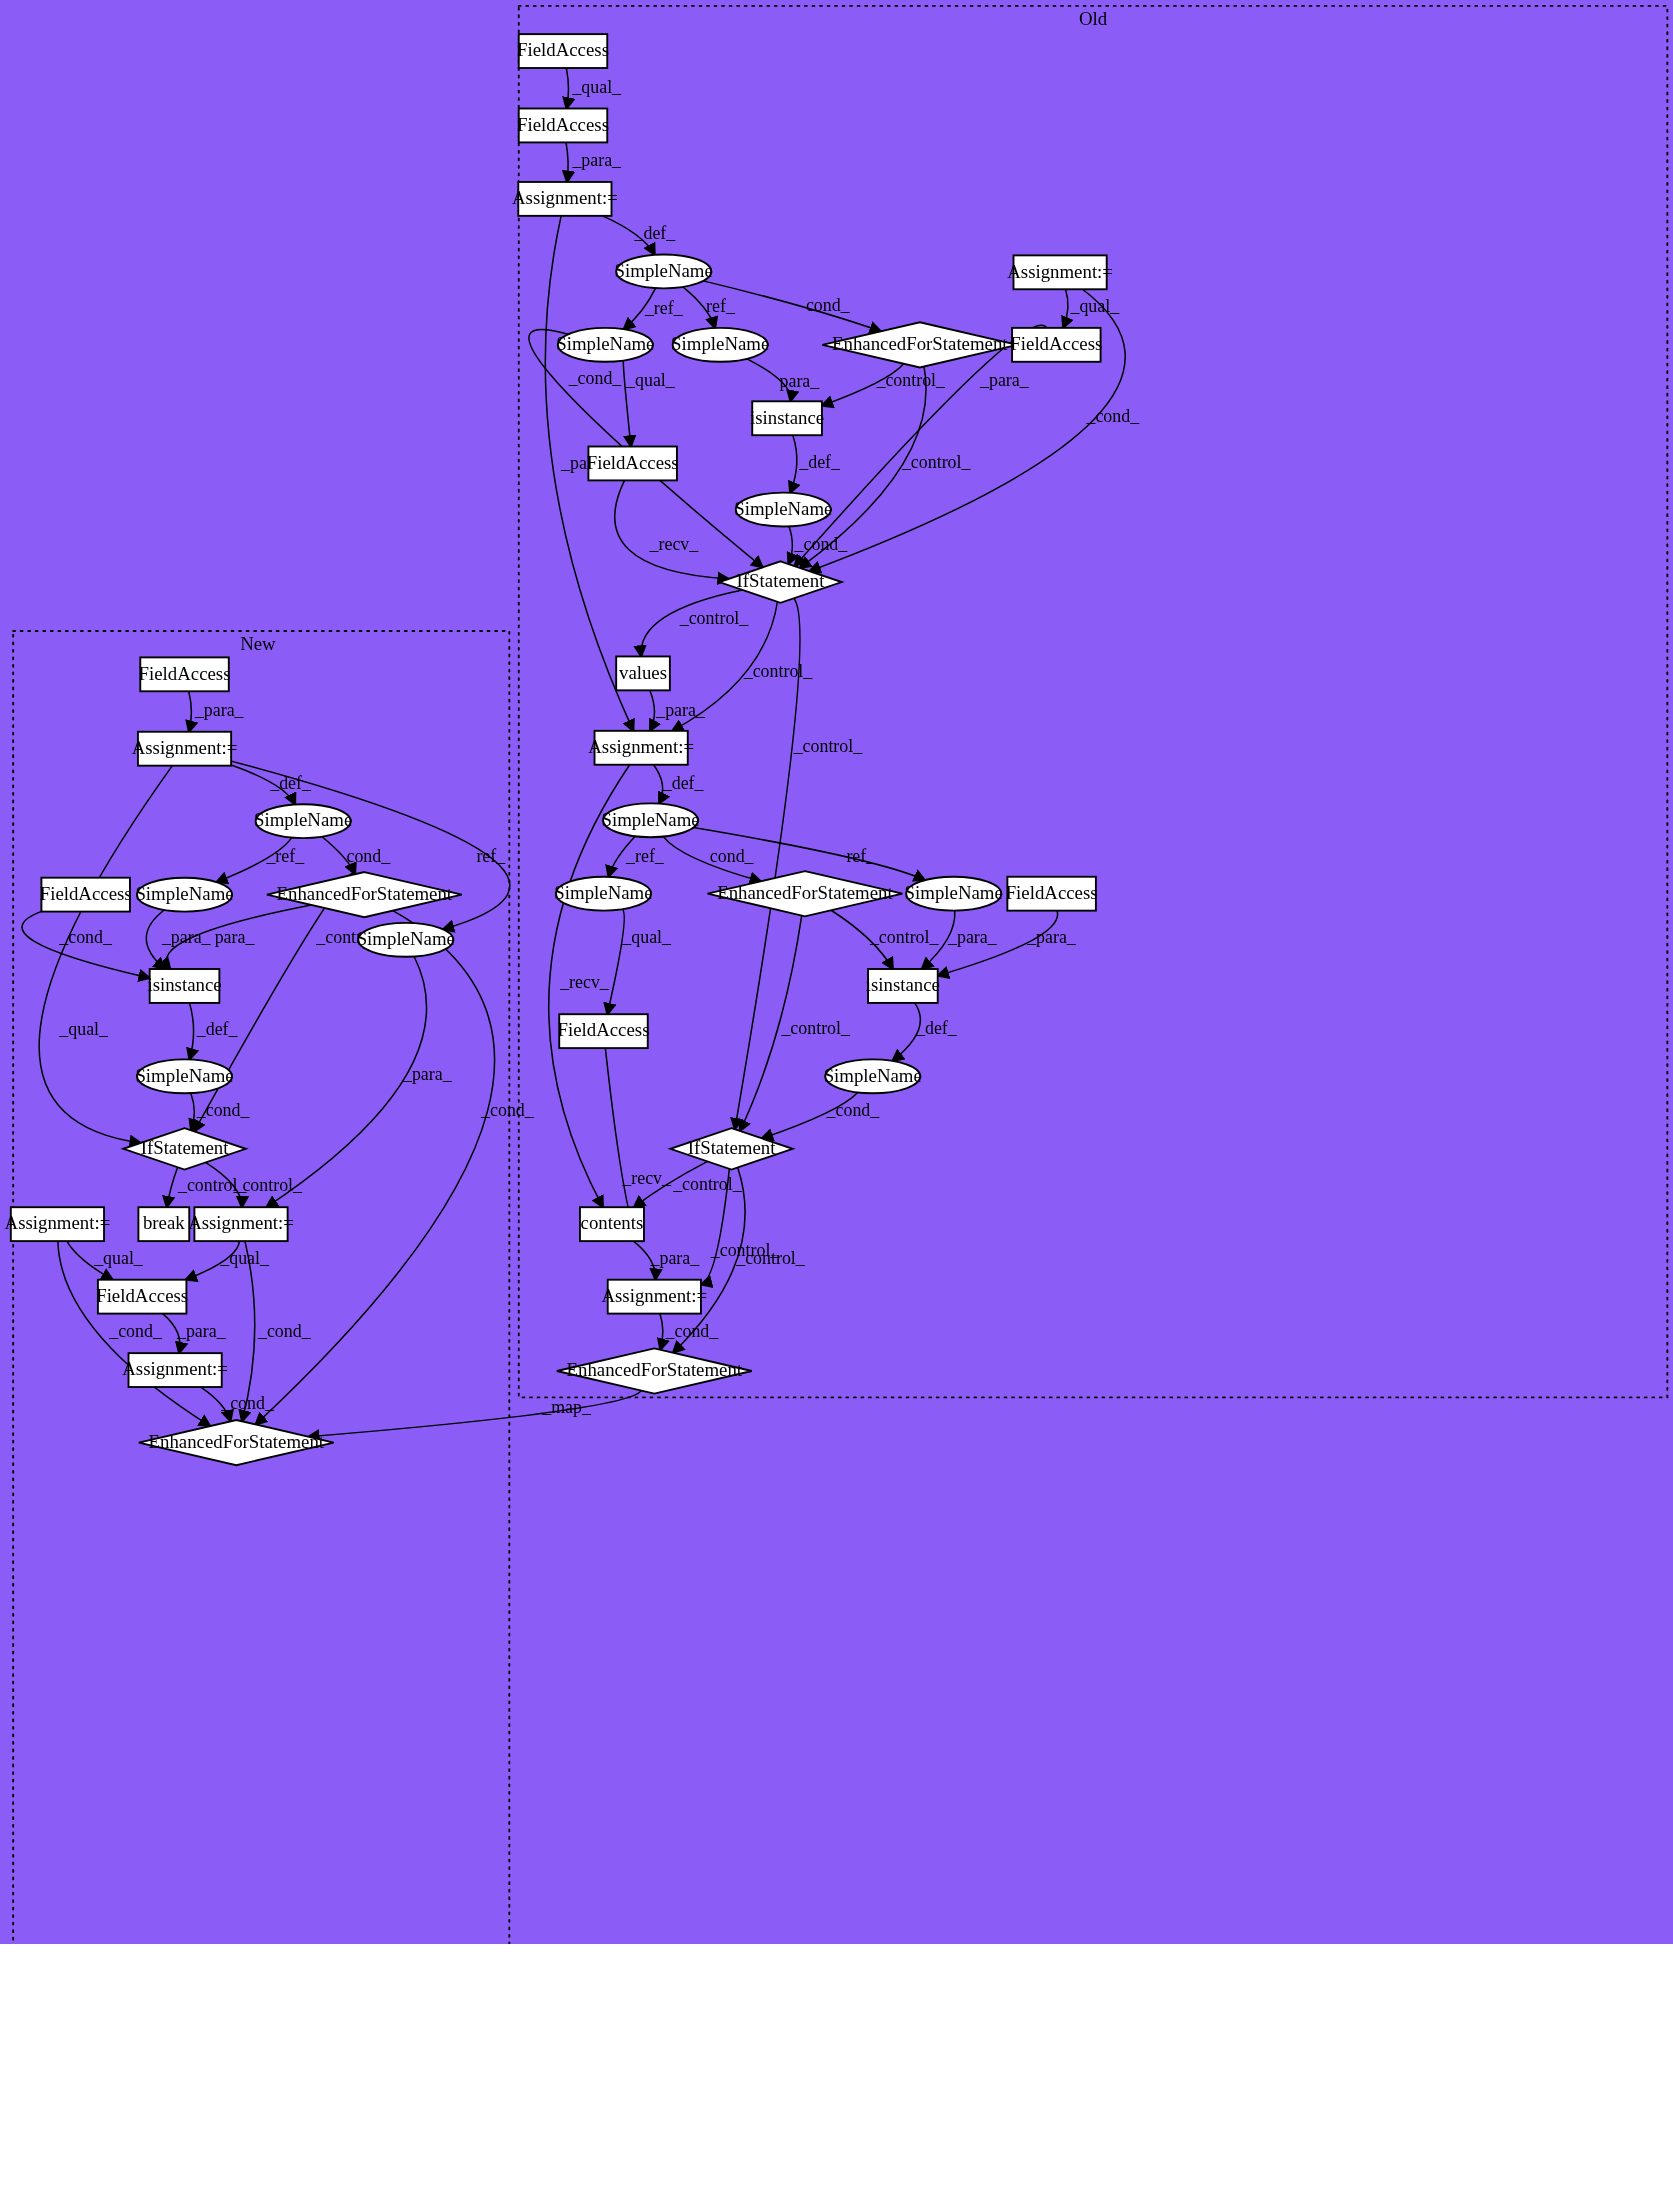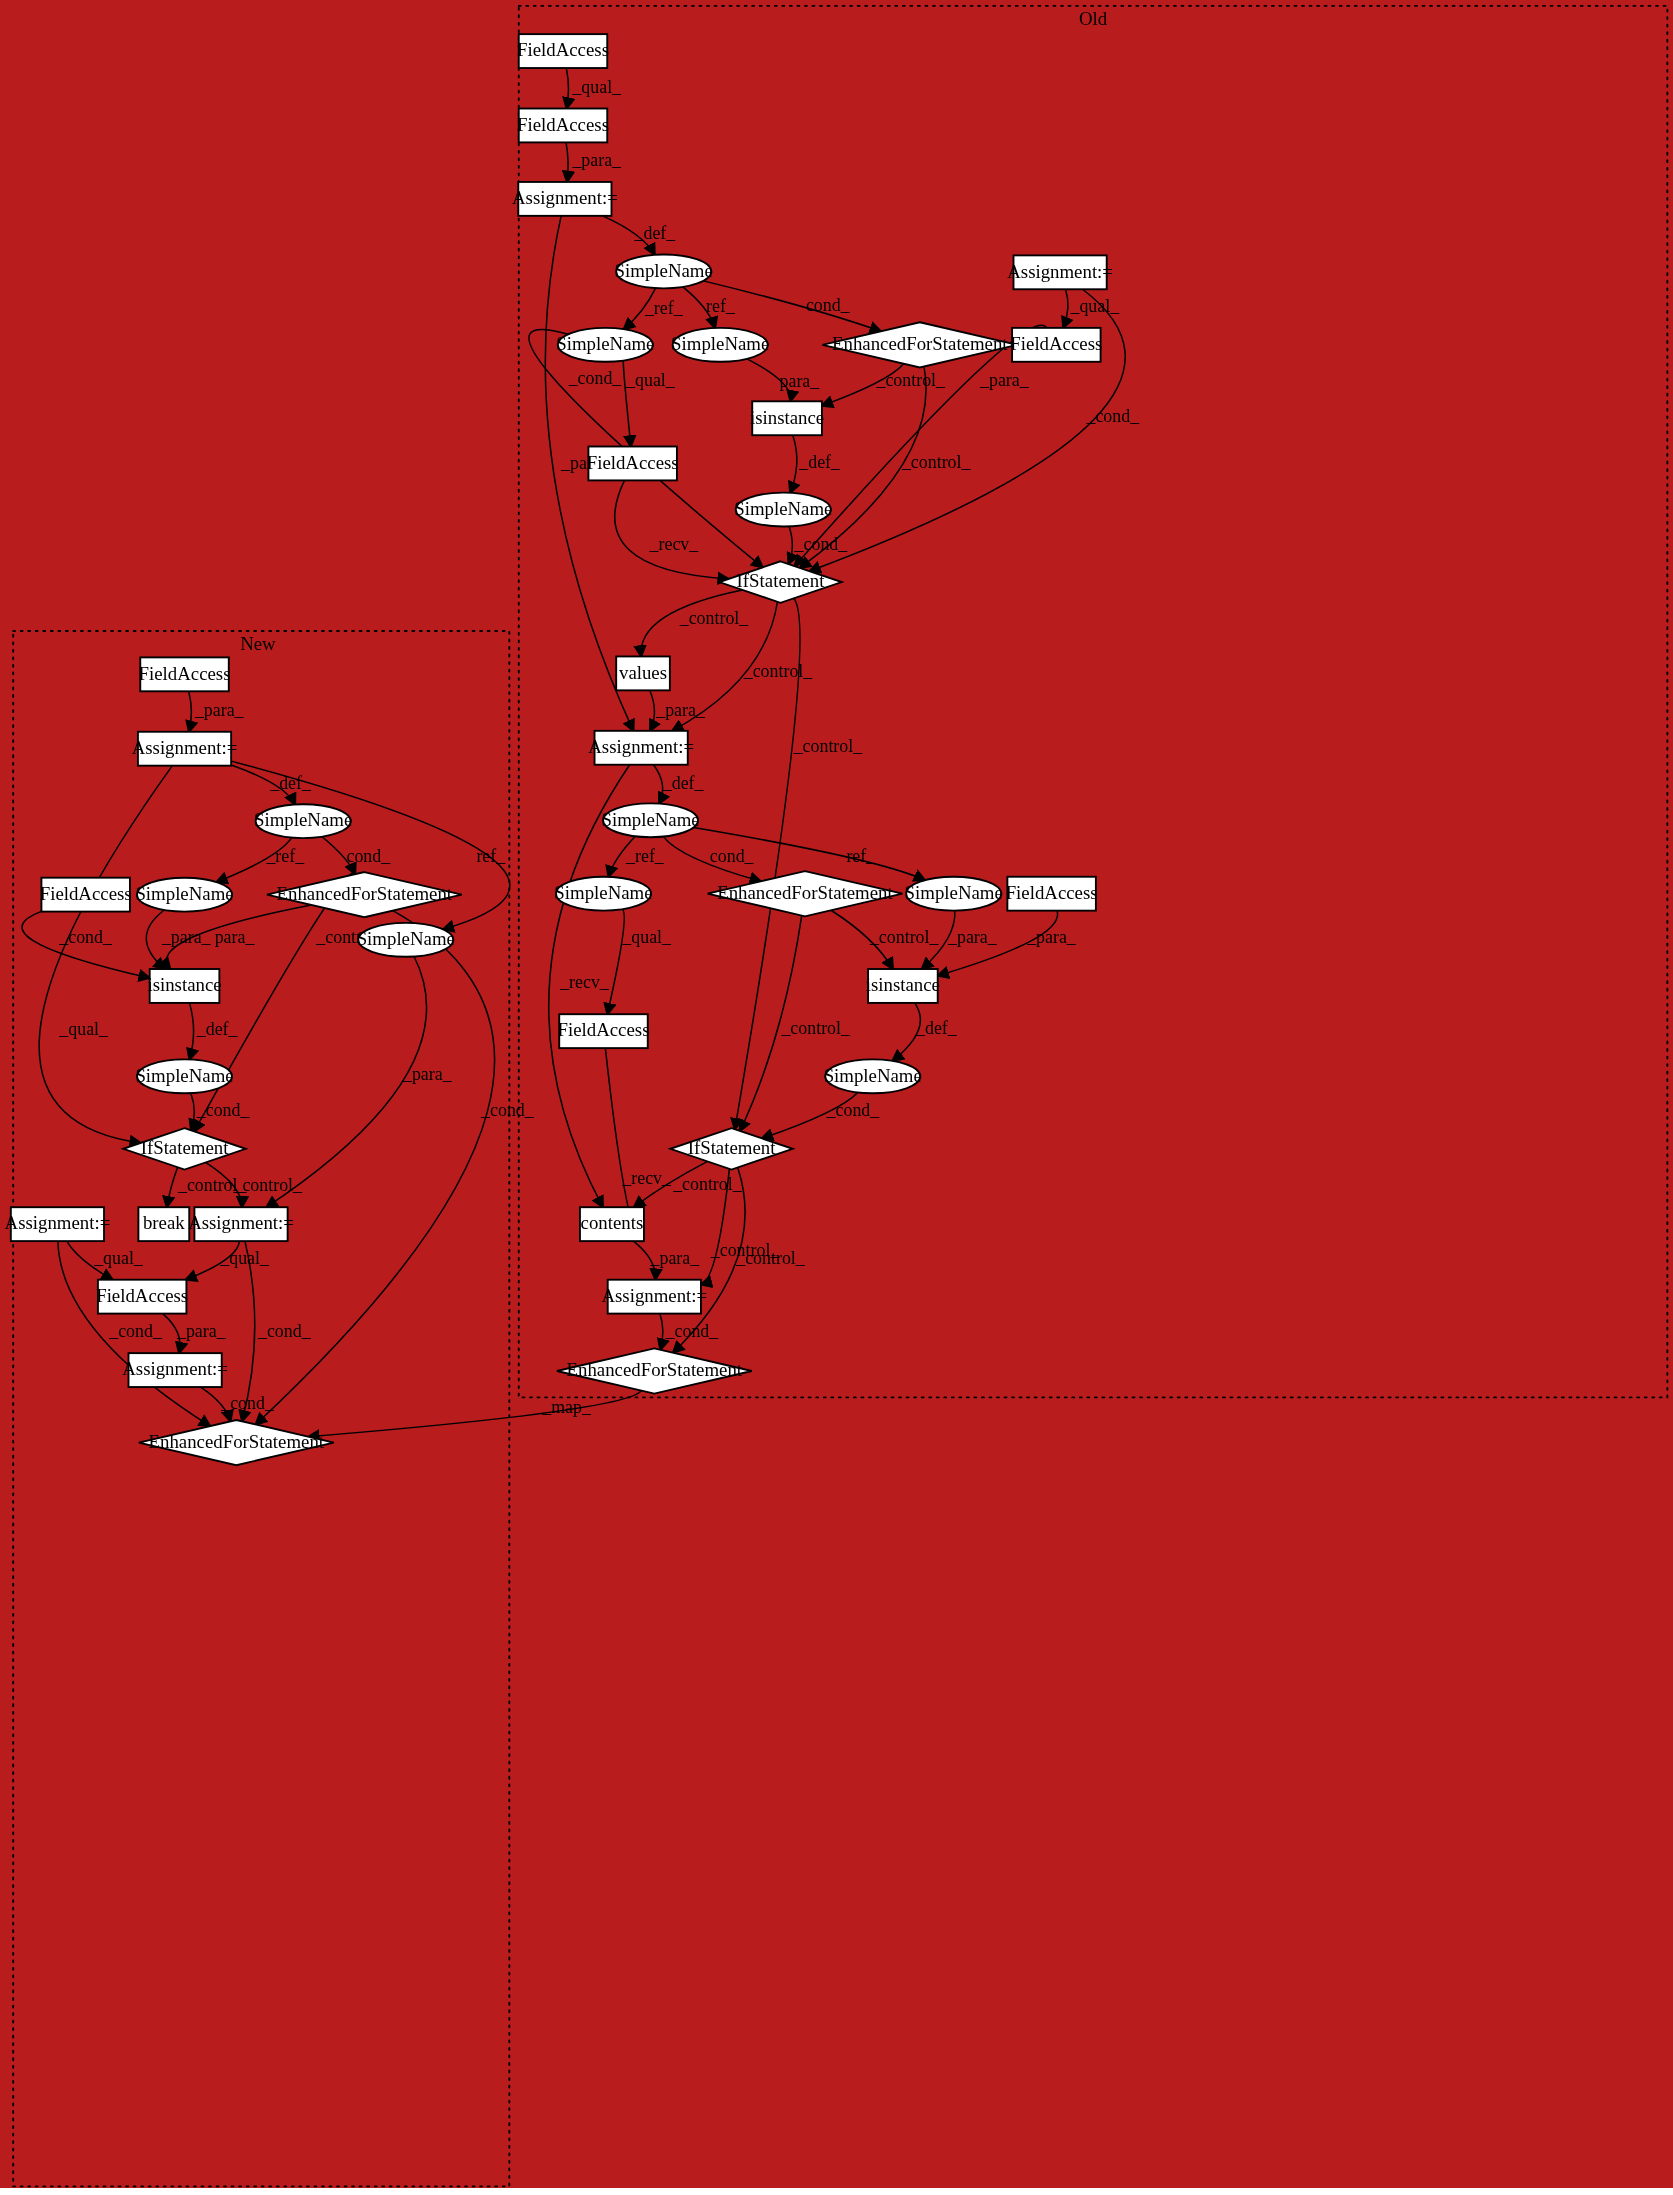--- a/index.html
+++ b/index.html
@@ -6,22 +6,22 @@
     margin: 0;
     padding: 0;
     background: #ffffff;
   }
   body {
     font-family: "Liberation Serif", "DejaVu Serif", serif;
   }
   #canvas {
     position: relative;
     width: 1673px;
-    height: 2188px;
-    background: #b91c1c;
+    height: 1944px;
+    background: #8b5cf6;
     overflow: hidden;
   }
   svg#graph {
     position: absolute;
     top: 0;
     left: 0;
     width: 1673px;
     height: 2196px;
   }
   .node-shape {

